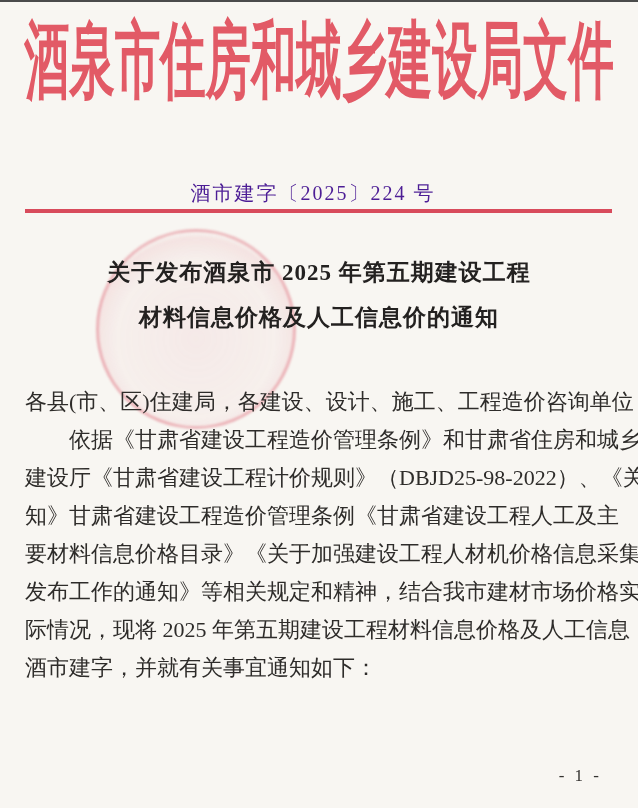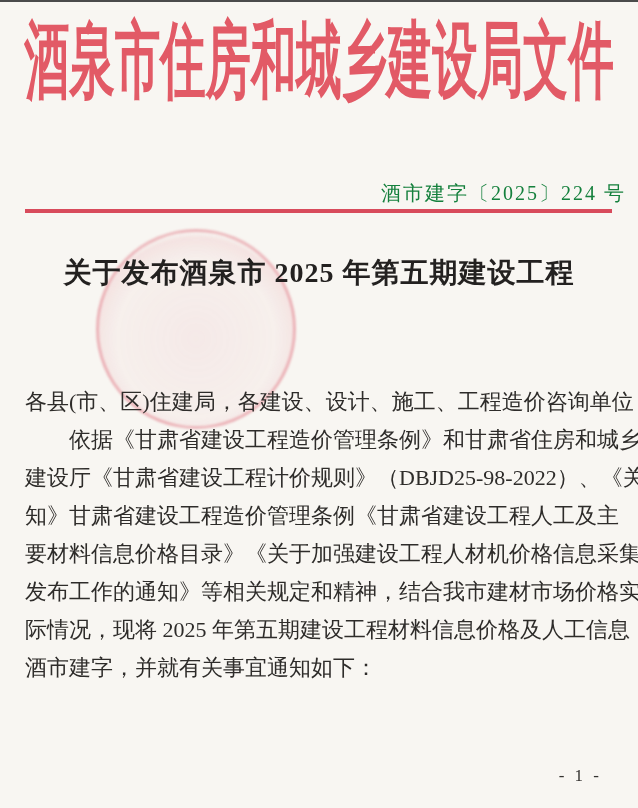--- a/index.html
+++ b/index.html
@@ -41,24 +41,24 @@
     font-weight: bold;
     line-height: 1.1;
     color: var(--header-red);
     white-space: nowrap;
     transform: scaleX(0.54);
     transform-origin: center center;
   }
   .doc-number {
     position: absolute;
     top: 180px; left: 0; right: 12px;
-    text-align: right;
+    text-align: center;
     font-size: 20px;
     letter-spacing: 2px;
-    color: #15803d;
+    color: #4c1d95;
   }
   .red-line {
     position: absolute;
     top: 209px; left: 25px; right: 26px;
     height: 4px;
     background: var(--divider-red);
   }
   .seal {
     position: absolute;
     top: 229px; left: 96px;
@@ -70,21 +70,21 @@
         rgba(226, 130, 142, 0.05) 55%,
         rgba(226, 130, 142, 0.16) 70%,
         rgba(226, 130, 142, 0.00) 74%);
     filter: blur(1px);
     pointer-events: none;
   }
   .doc-title {
     position: absolute;
     top: 250px; left: 0; right: 0;
     text-align: center;
-    font-size: 28px;
+    font-size: 23px;
     font-weight: bold;
     line-height: 45px;
     letter-spacing: 1px;
     color: #232120;
   }
   .body-block {
     position: absolute;
     top: 383px; left: 25px; right: 21px;
     font-size: 22px;
     line-height: 38px;
@@ -112,20 +112,21 @@
   </div>
 
   <div class="doc-number">酒市建字〔2025〕224 号</div>
 
   <div class="red-line"></div>
 
   <div class="seal"></div>
 
   <div class="doc-title">
     <div>关于发布酒泉市 2025 年第五期建设工程</div>
+    <div>材料信息价格及人工信息价的通知</div>
   </div>
 
   <div class="body-block">
     <div class="body-line">各县(市、区)住建局，各建设、设计、施工、工程造价咨询单位：</div>
     <div class="body-line indent">依据《甘肃省建设工程造价管理条例》和甘肃省住房和城乡</div>
     <div class="body-line">建设厅《甘肃省建设工程计价规则》（DBJD25-98-2022）、《关</div>
     <div class="body-line">知》甘肃省建设工程造价管理条例《甘肃省建设工程人工及主</div>
     <div class="body-line">要材料信息价格目录》《关于加强建设工程人材机价格信息采集</div>
     <div class="body-line">发布工作的通知》等相关规定和精神，结合我市建材市场价格实</div>
     <div class="body-line">际情况，现将 2025 年第五期建设工程材料信息价格及人工信息</div>

